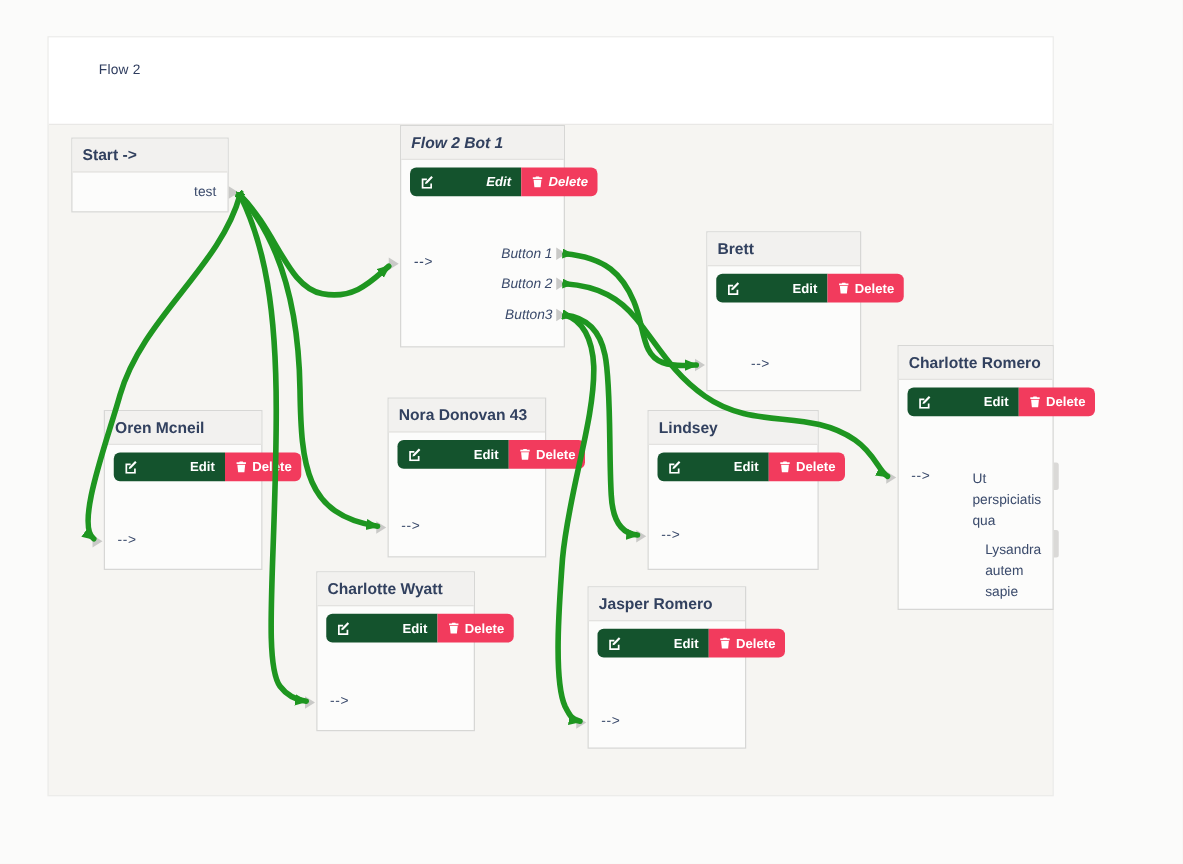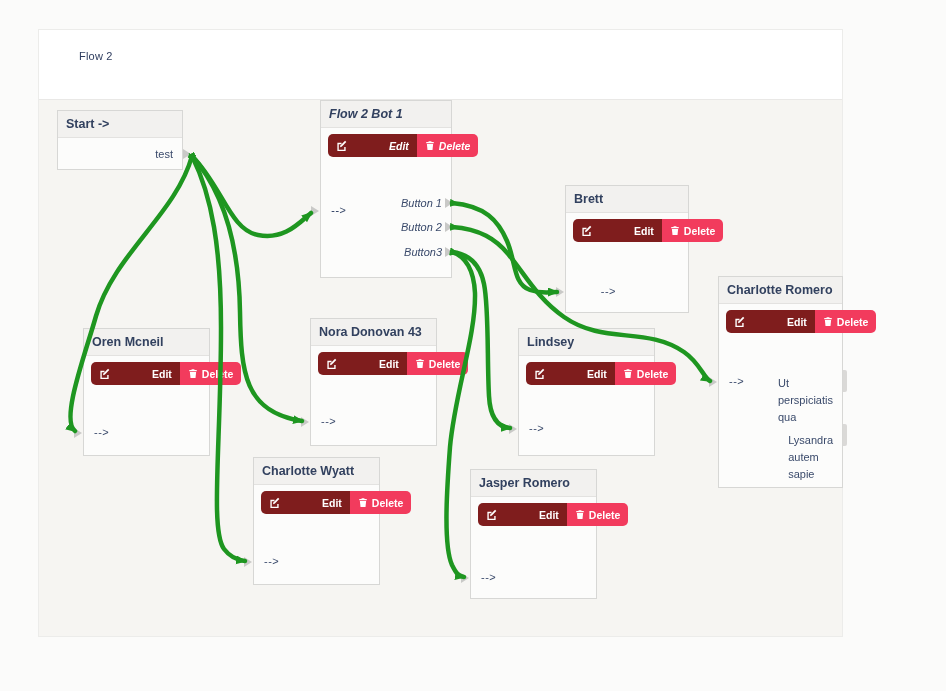--- a/index.html
+++ b/index.html
@@ -34,21 +34,21 @@
     font-size:12.5px; font-weight:bold; color:#32415f;
     white-space:nowrap; overflow:hidden;
   }
   .btn-row { display:flex; margin:6px 0 0 7px; }
   .btn {
     height:23px; display:flex; align-items:center; justify-content:center;
     color:#fff; font-size:10.5px; font-weight:bold; cursor:pointer;
     padding:0 8px; gap:4px;
   }
   .btn svg { display:block; }
-  .btn-edit { background:#7f1d1d; border-radius:5px 0 0 5px;gap:42px; }
+  .btn-edit { background:#14532d; border-radius:5px 0 0 5px;gap:42px; }
   .btn-delete { background:#f23b5d; border-radius:0 5px 5px 0; }
   .port-label {
     position:absolute; left:10px; width:40px;
     font-size:11px; color:#3a4a6b; letter-spacing:.5px;
   }
   .out-label {
     position:absolute; right:9px; text-align:right;
     font-size:11px; color:#3a4a6b; white-space:nowrap;
   }
   .right-text {

